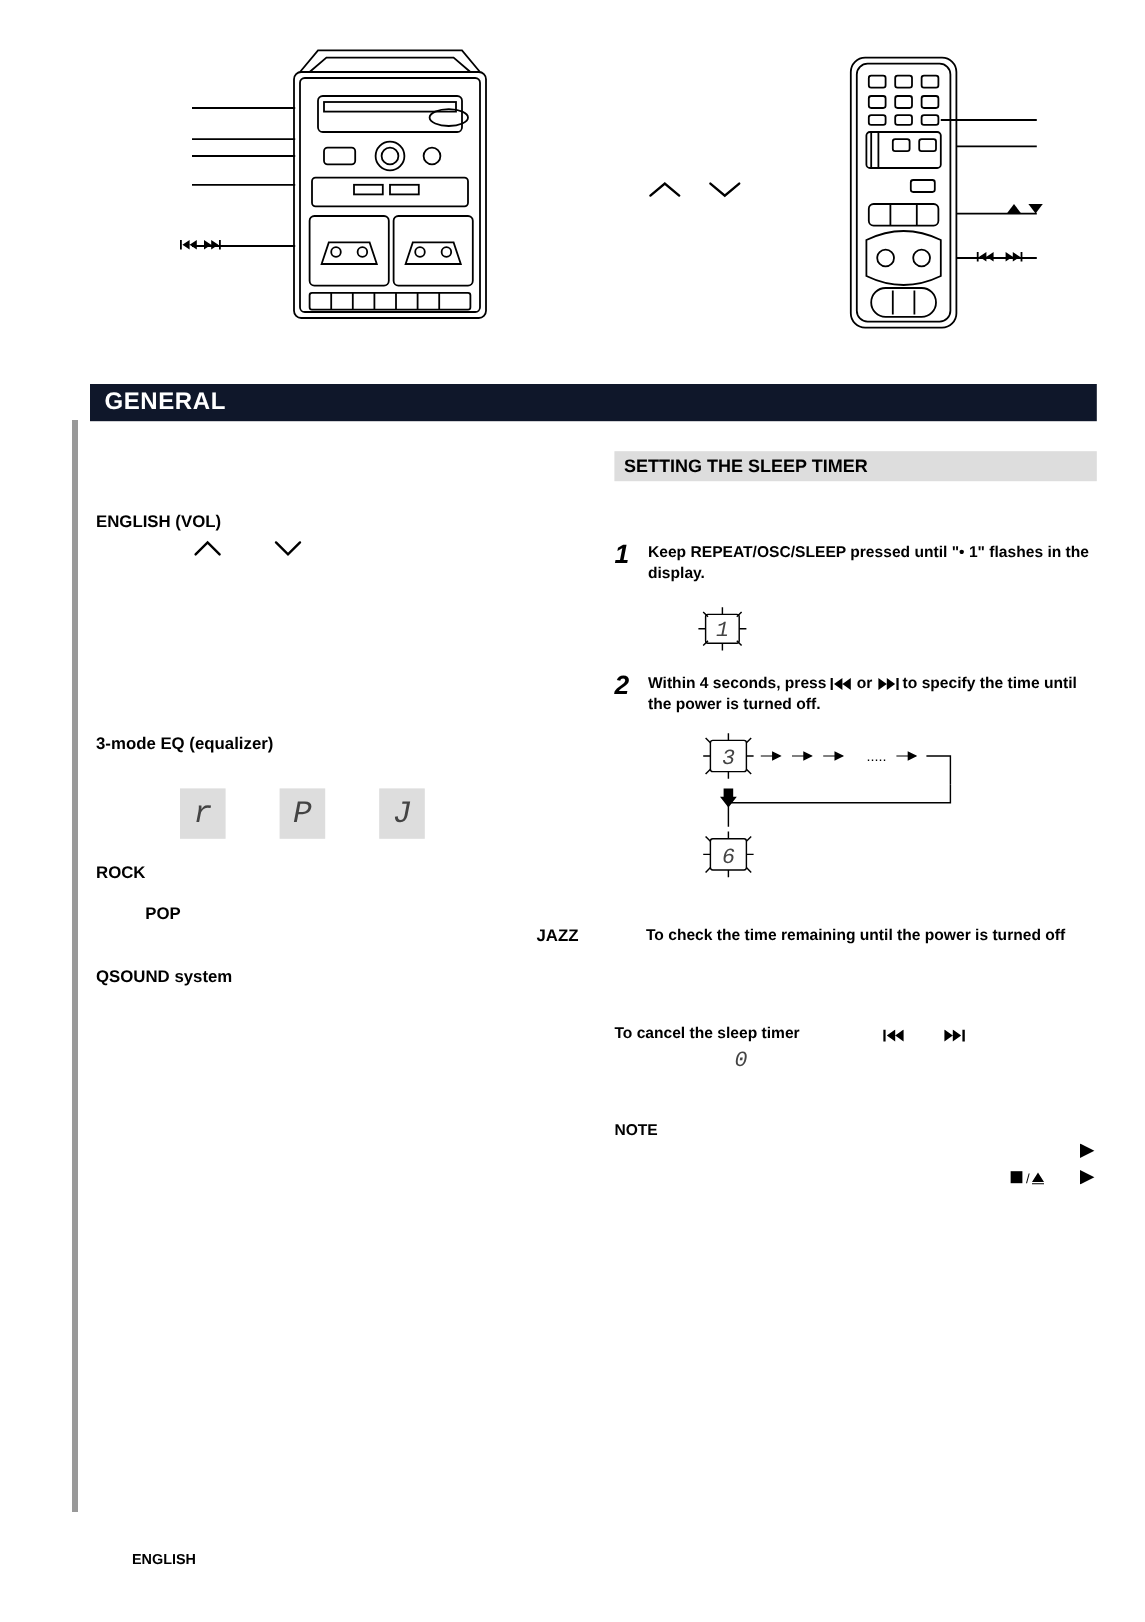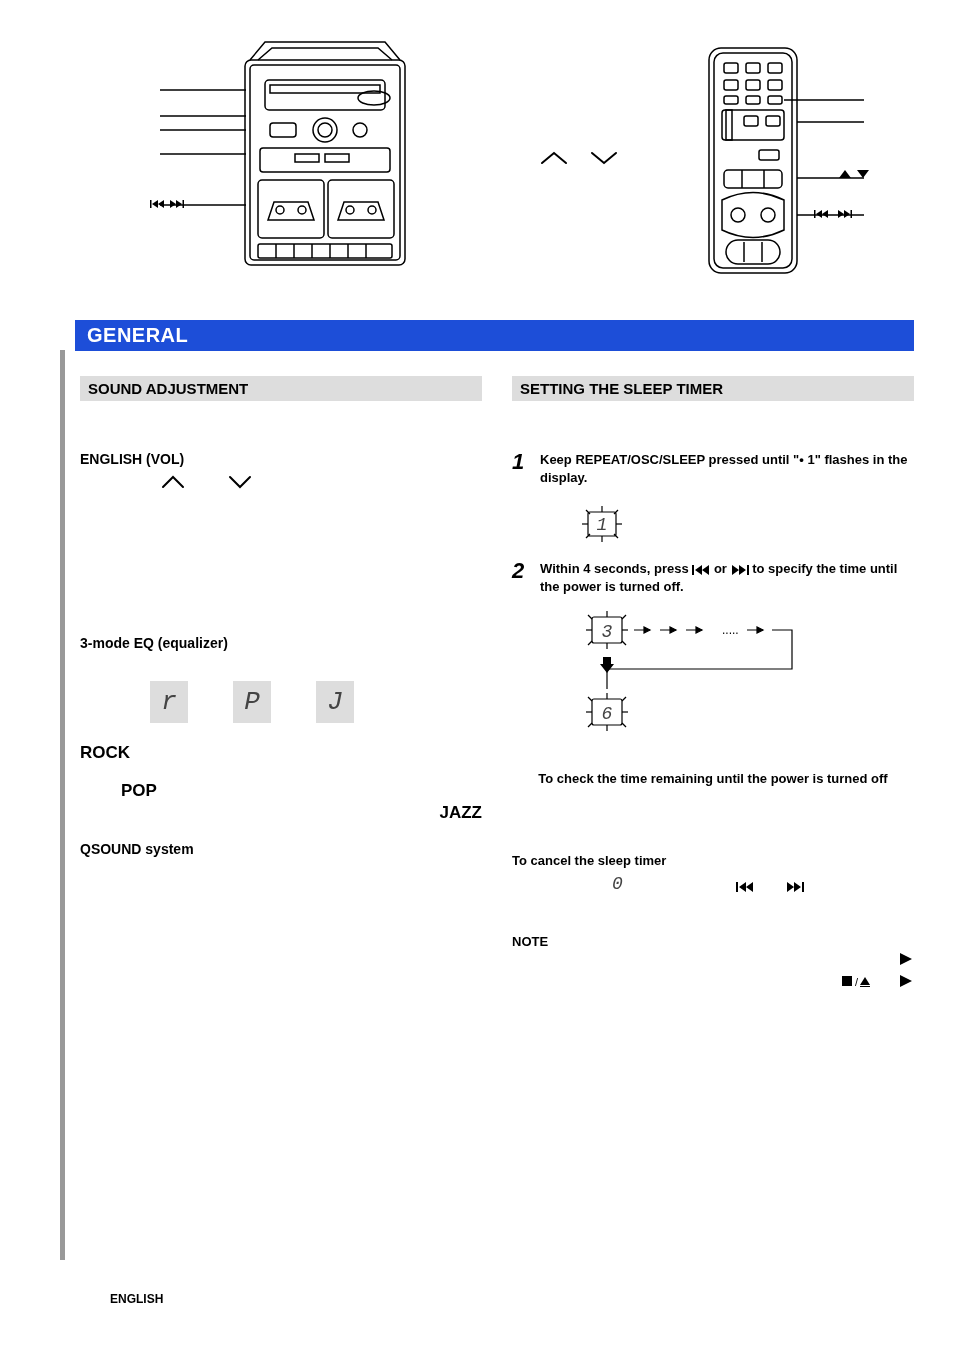--- a/index.html
+++ b/index.html
@@ -32,21 +32,21 @@
     width: 340px;
     height: 260px;
     margin-left: 90px;
   }
   .remote-diagram {
     width: 200px;
     height: 260px;
     margin-right: 40px;
   }
   .general-bar {
-    background: #1d4ed8;
+    background: #0f172a;
     padding: 4px 12px;
     margin-left: 15px;
     margin-bottom: 25px;
   }
   .general-bar span {
     font-size: 20px;
     font-weight: bold;
     color: #fff;
     letter-spacing: 0.5px;
   }
@@ -86,21 +86,21 @@
     display: flex;
     align-items: center;
     justify-content: center;
     font-family: 'Courier New', monospace;
     font-size: 26px;
     font-style: italic;
     color: #444;
   }
   .eq-label {
     font-weight: bold;
-    font-size: 17px;
+    font-size: 14px;
     margin-top: 6px;
   }
   .step-row {
     display: flex;
     margin-bottom: 14px;
   }
   .step-num {
     font-size: 22px;
     font-weight: bold;
     font-style: italic;
@@ -127,21 +127,21 @@
     line-height: 1.3;
     text-align: center;
   }
   .sub-bold-inline {
     font-weight: bold;
     font-size: 13px;
     margin-top: 20px;
   }
   .cancel-row {
     display: flex;
-    align-items: flex-end;
+    align-items: center;
     gap: 70px;
   }
   .note-row {
     margin-top: 20px;
     display: flex;
     justify-content: space-between;
     align-items: flex-end;
   }
   .footnote {
     position: absolute;
@@ -274,21 +274,20 @@
   </svg>
 </div>
 
 <div class="general-bar">
   <span>GENERAL</span>
 </div>
 
 <div class="columns">
 
   <div class="col">
-    <div class="section-header">SOUND ADJUSTMENT</div>
 
     <div style="margin-top:50px;">
       <div class="subhead">ENGLISH (VOL)</div>
       <span class="vol-icons">
         <svg width="100" height="18" viewBox="0 0 100 18">
           <g stroke="#000" stroke-width="2" fill="none" stroke-linecap="round">
             <path d="M3 14 L13 4 L23 14"></path>
             <path d="M70 4 L80 14 L90 4"></path>
           </g>
         </svg>

